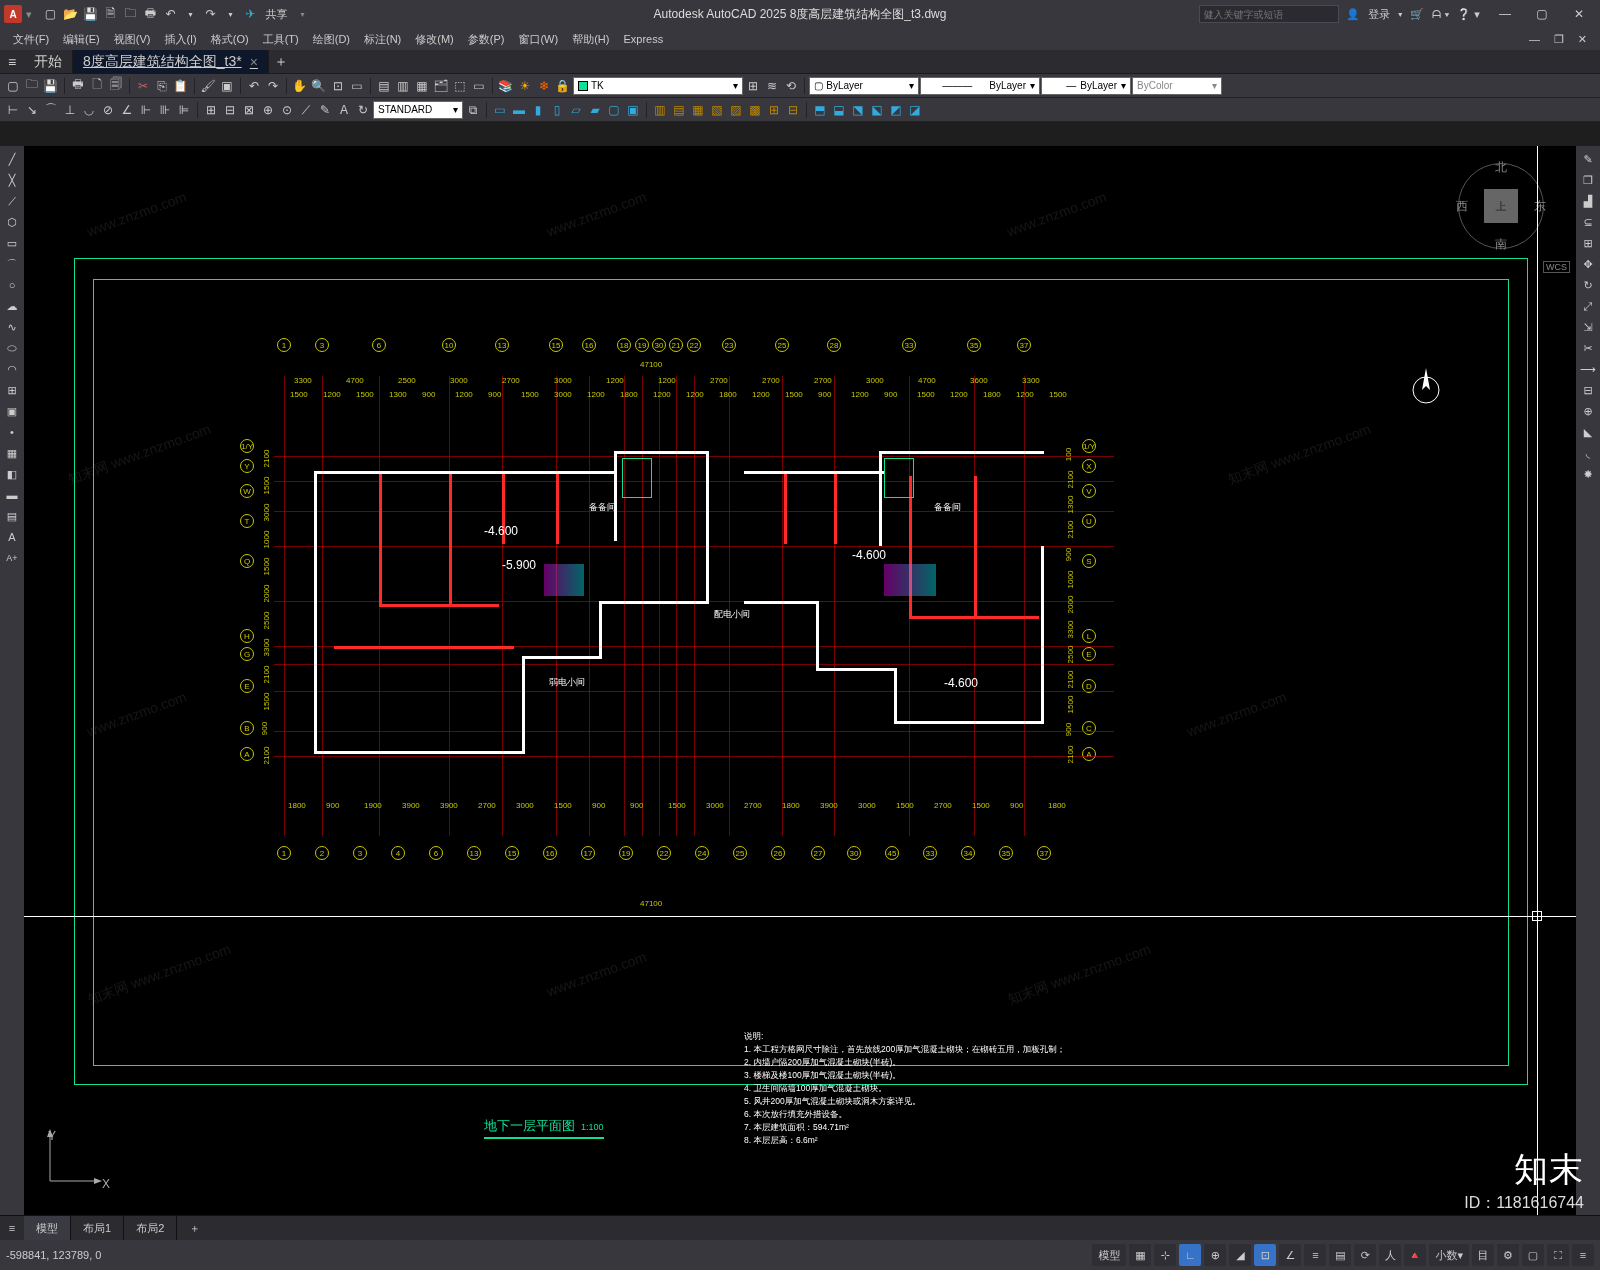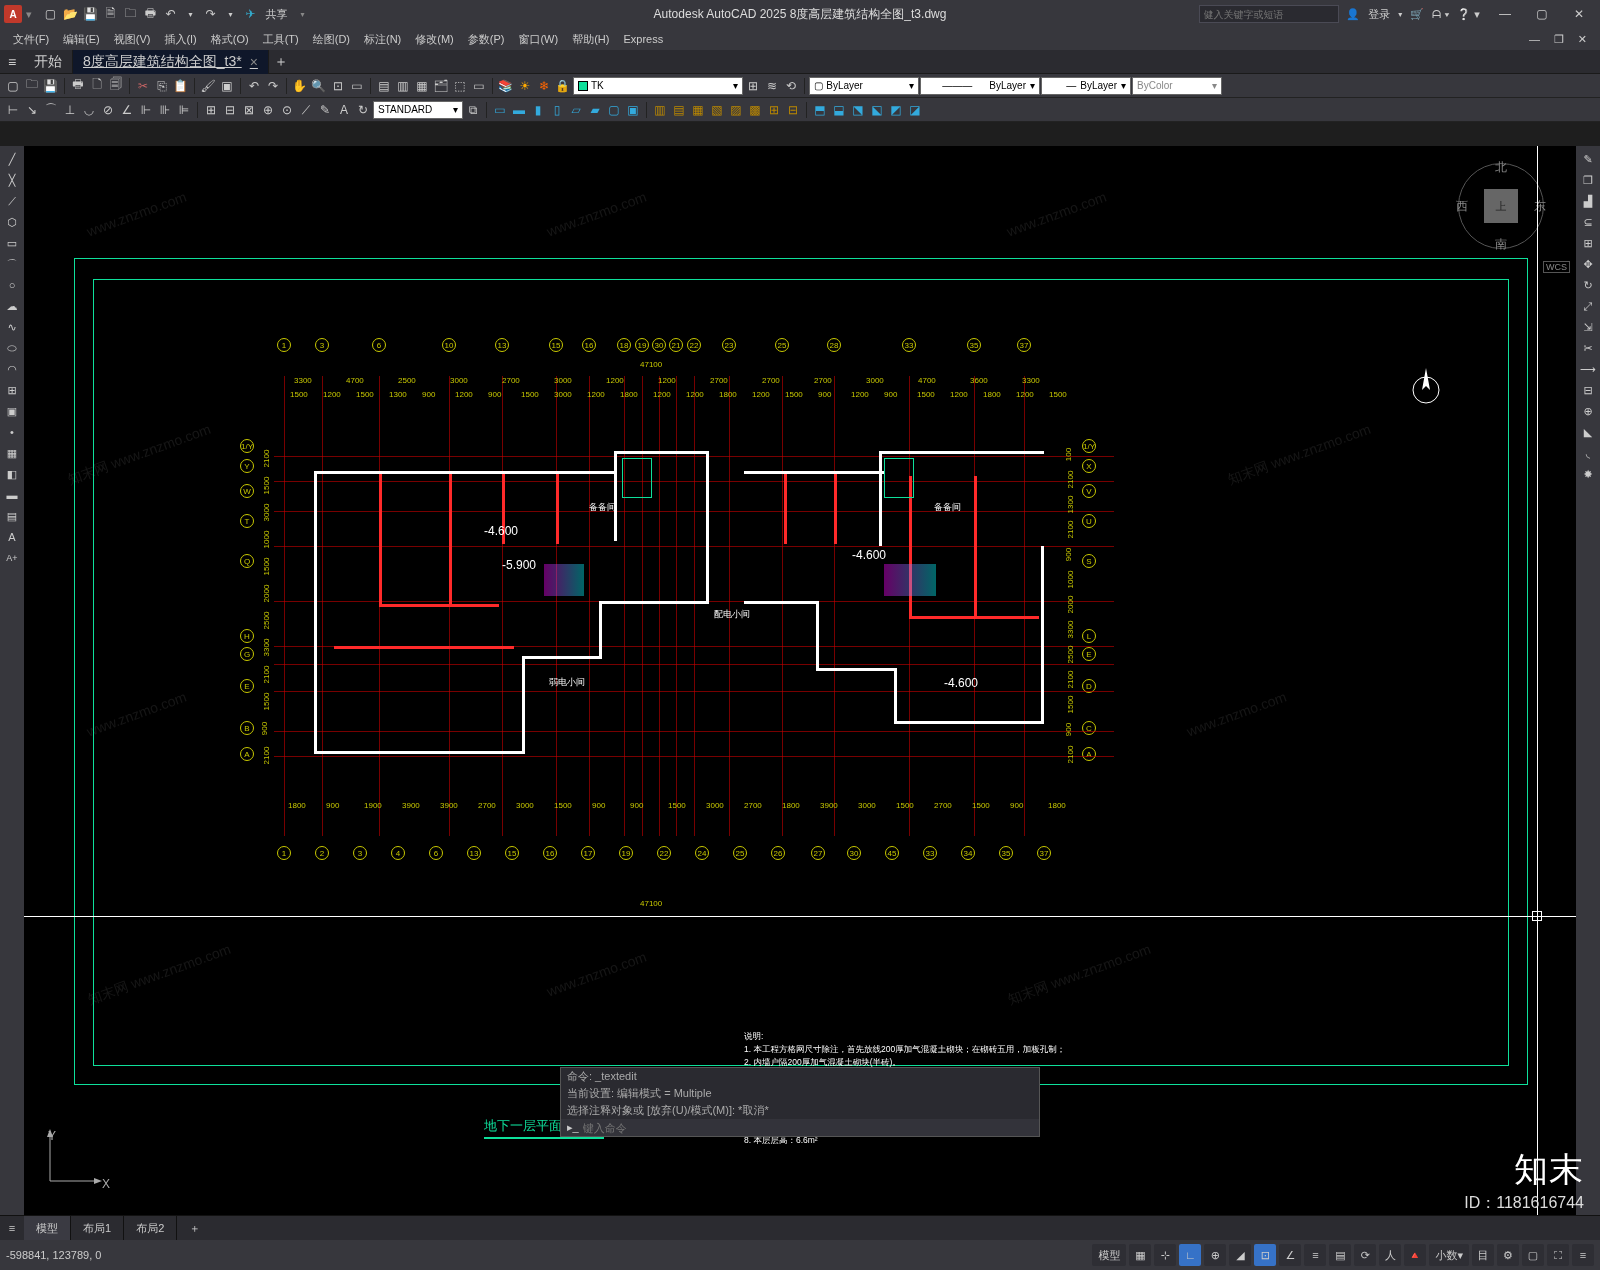--- a/index.html
+++ b/index.html
@@ -644,29 +644,20 @@
   <div class="ucs">
     <svg width="60" height="60">
         <line x1="6" y1="54" x2="6" y2="6" stroke="#aaa"></line>
         <line x1="6" y1="54" x2="54" y2="54" stroke="#aaa"></line>
         <path d="M3 10 L6 2 L9 10" fill="#aaa"></path>
         <path d="M50 51 L58 54 L50 57" fill="#aaa"></path>
       </svg>
     <div class="y">Y</div><span class="x">X</span>
   </div>
 
-  <div class="cmdline">
-    <div class="hist">命令: _textedit</div>
-    <div class="hist">当前设置: 编辑模式 = Multiple</div>
-    <div class="hist">选择注释对象或 [放弃(U)/模式(M)]: *取消*</div>
-    <div class="prompt">
-        <span style="margin-right:4px">▸_</span>
-        <input placeholder="键入命令" style="">
-      </div>
-  </div>
 </div>
 
 <div class="layouttabs">
   <div class="ham">≡</div>
   <div class="ltab active">模型</div>
   <div class="ltab">布局1</div>
   <div class="ltab">布局2</div>
   <div class="ltab" style="border:none">＋</div>
 </div>
 

